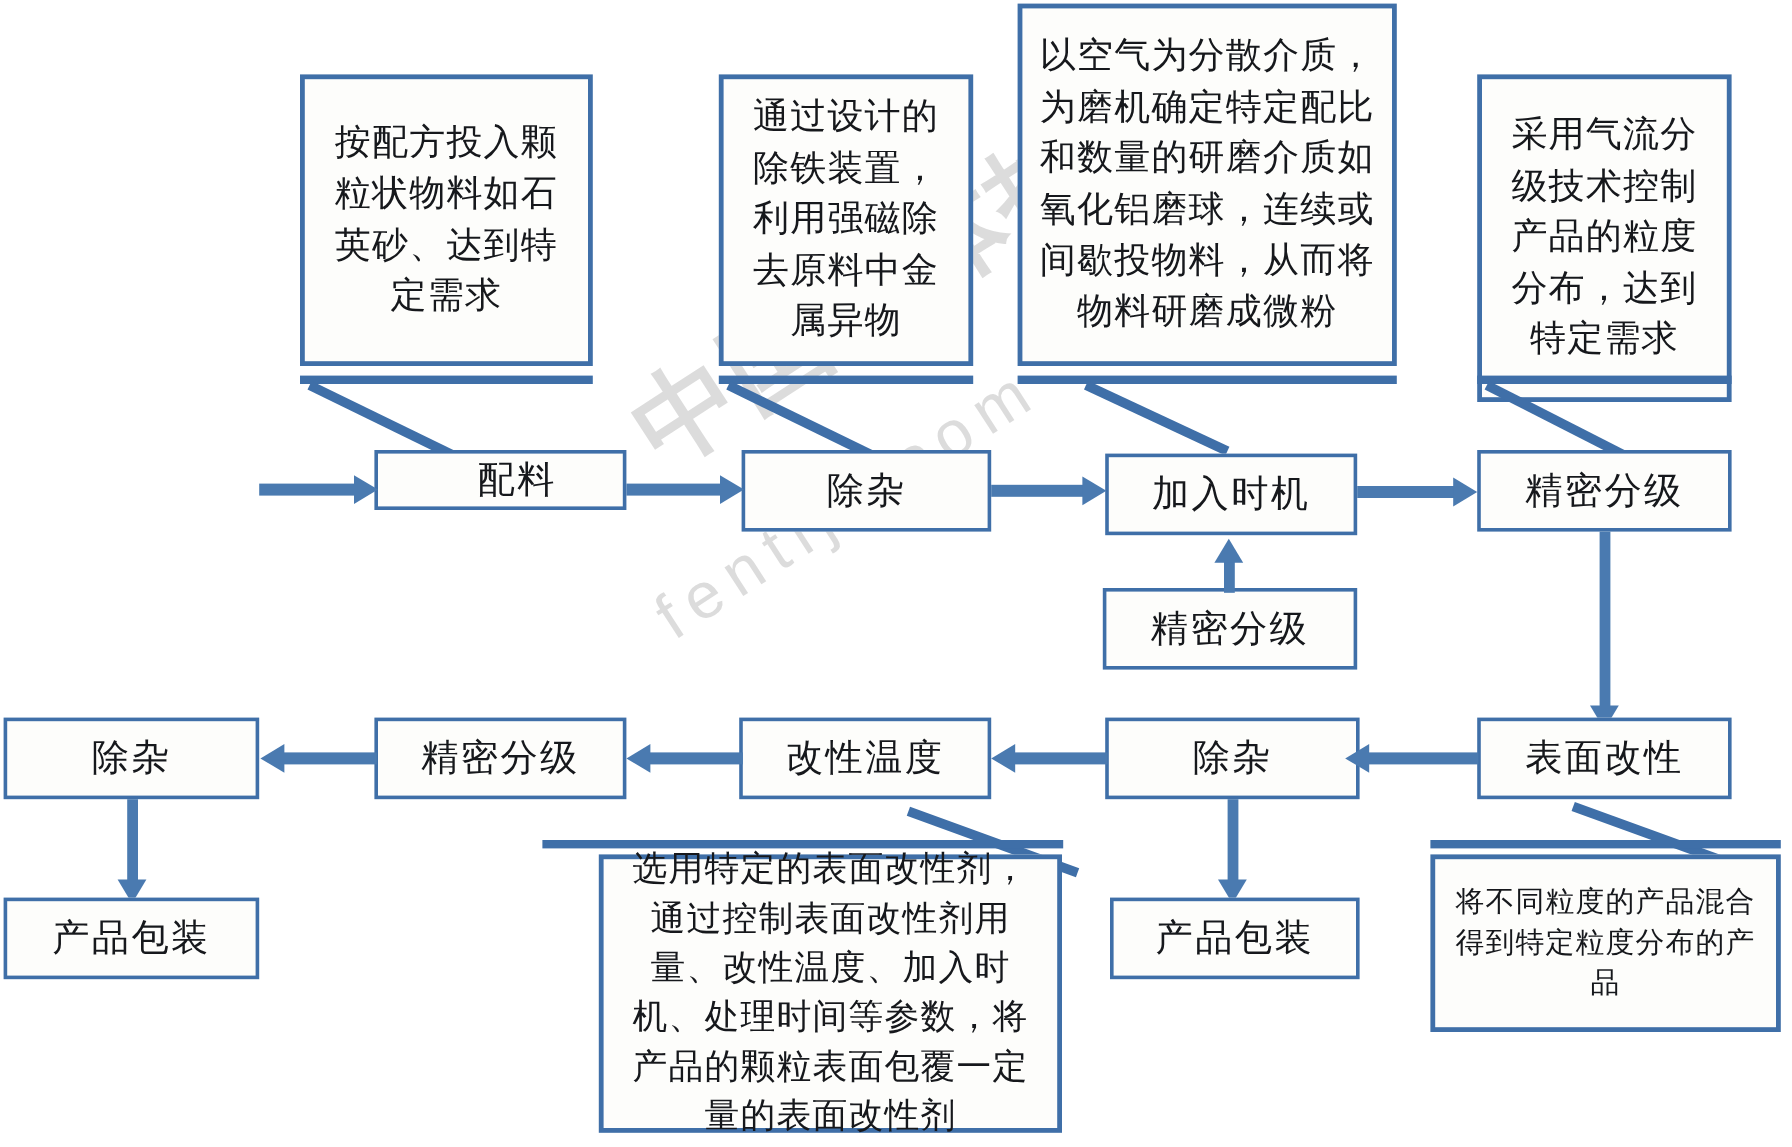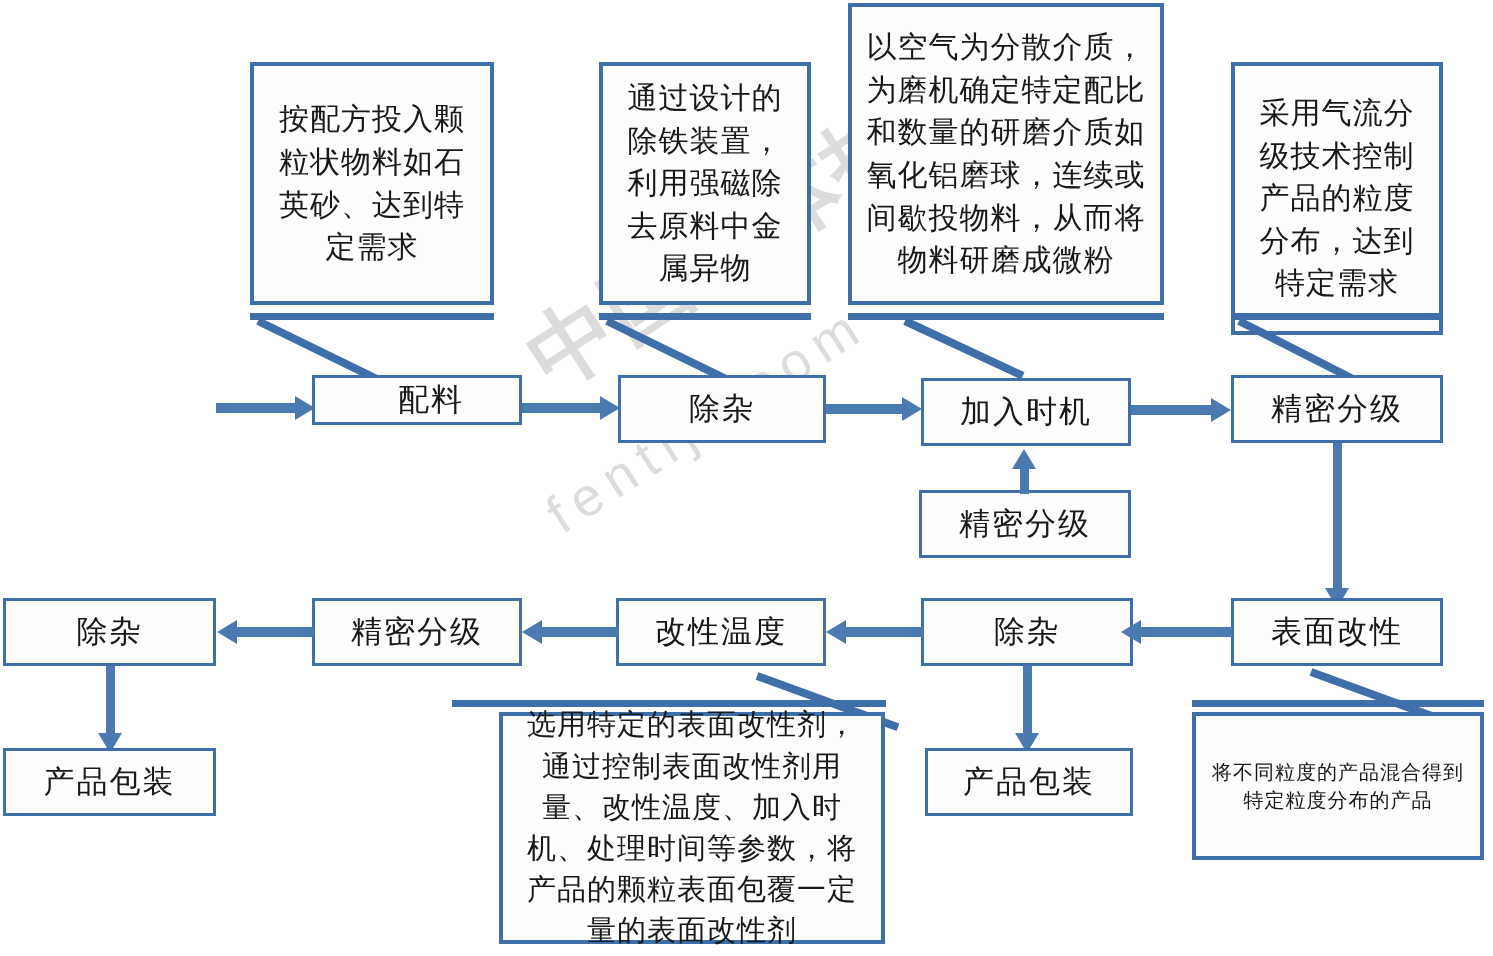--- a/index.html
+++ b/index.html
@@ -233,17 +233,17 @@
   </div>
 
   <div class="diag" style="left:757px; top:672px; width:150px; height:8px; transform:rotate(20deg);"></div>
   <div class="bar" style="left:452px; top:700px; width:434px; height:7px;"></div>
   <div class="box note" style="left:464px; top:712px; width:386px; height:232px; font-size:29px;margin-left:35px;">
     <span class="txt">选用特定的表面改性剂，通过控制表面改性剂用量、改性温度、加入时机、处理时间等参数，将产品的颗粒表面包覆一定量的表面改性剂</span>
   </div>
 
   <div class="diag" style="left:1311px; top:668px; width:135px; height:8px; transform:rotate(20deg);"></div>
   <div class="bar" style="left:1192px; top:700px; width:292px; height:7px;"></div>
-  <div class="box note" style="left:1192px; top:712px; width:292px; height:148px; font-size:20px;">
+  <div class="box note" style="left:1192px; top:712px; width:292px; height:148px; font-size:24px;">
     <span class="txt">将不同粒度的产品混合得到特定粒度分布的产品</span>
   </div>
 
 </div>
 
 </body></html>

